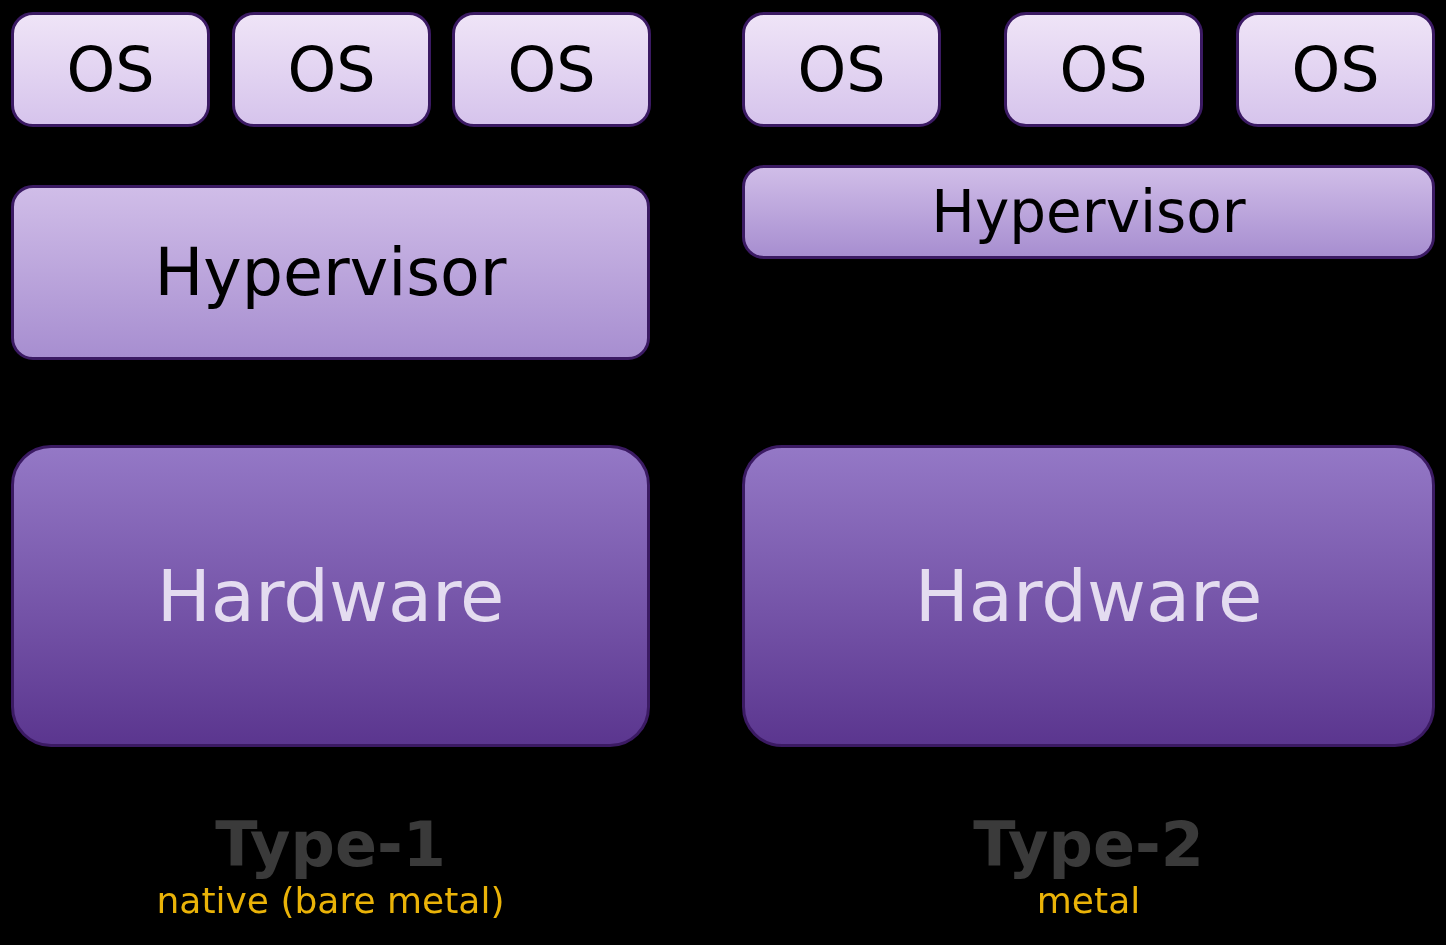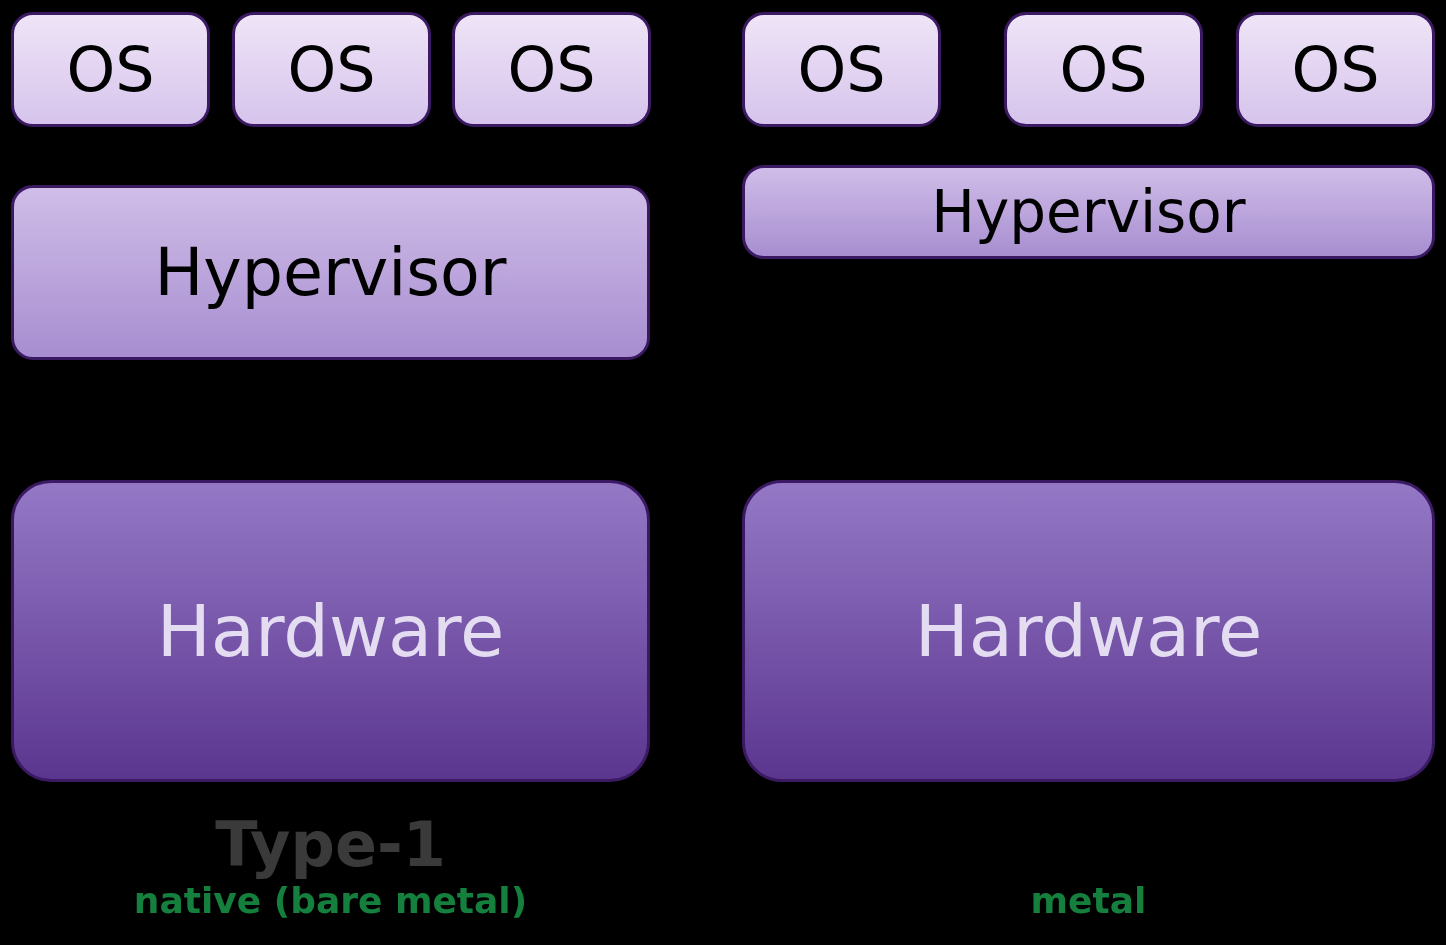--- a/index.html
+++ b/index.html
@@ -41,31 +41,30 @@
   .opsys {
     background: linear-gradient(to bottom, #a88ed1 0%, #8d6ec0 100%);
     color: #000;
     font-weight: 400;
   }
   .hw {
     background: linear-gradient(to bottom, #9478c6 0%, #5b368f 100%);
     color: #e4dcf0;
     font-weight: 400;
     border-radius: 40px;
-    margin-top: 35px;
   }
   .caption {
     position: absolute;
     width: 100%;
     text-align: center;
     color: #3a3a3a;
     font-weight: 700;
   }
   .title { font-size: 62px; }
-  .sub   { font-size: 36px; font-weight: 700; color: #15803d; }
+  .sub   { font-size: 36px; font-weight: 400; color: #eab308; }
 </style>
 </head>
 <body>
 
 <div class="canvas">
 
   <div class="box os" style="left:11px;  top:12px; width:199px; height:115px;">
     <span>OS</span>
   </div>
   <div class="box os" style="left:232px; top:12px; width:199px; height:115px;">
@@ -98,15 +97,16 @@
 
   <div class="box hyper" style="left:742px; top:165px; width:693px; height:94px; font-size:58px;">
     <span>Hypervisor</span>
   </div>
 
 
   <div class="box hw" style="left:742px; top:445px; width:693px; height:302px; font-size:72px;">
     <span>Hardware</span>
   </div>
 
+  <div class="caption title" style="left:742px; top:808px; width:693px;">Type-2</div>
   <div class="caption sub" style="left:742px; top:880px; width:693px;">metal</div>
 
 </div>
 
 </body></html>

